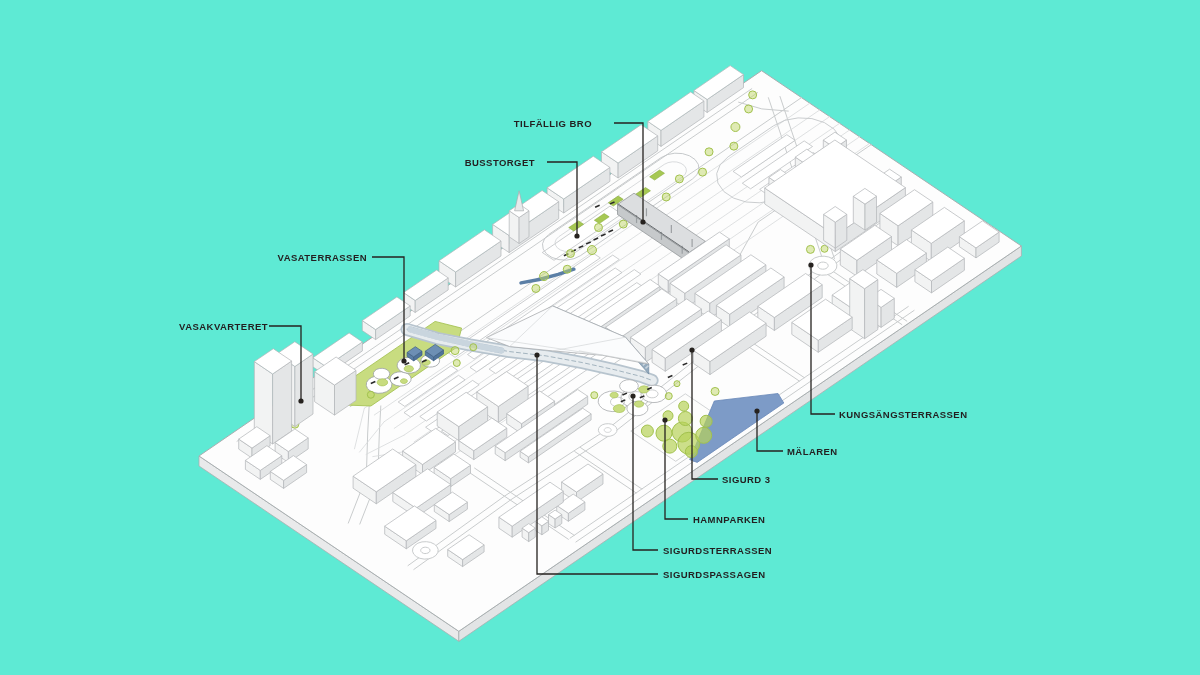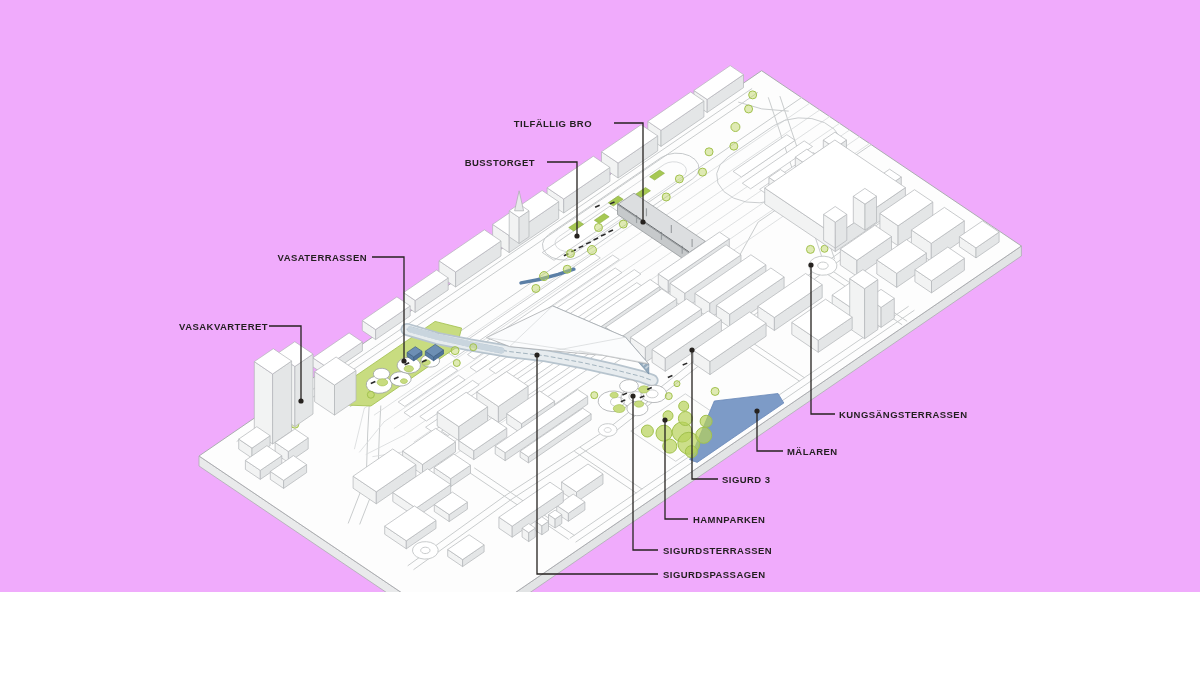--- a/index.html
+++ b/index.html
@@ -1,16 +1,16 @@
 <!DOCTYPE html>
 <html><head>
 <meta charset="utf-8">
 <style>
   html,body{margin:0;padding:0;background:#ffffff;}
-  .stage{position:relative;width:1200px;height:592px;background:#f0abfc;overflow:hidden;
+  .stage{position:relative;width:1200px;height:675px;background:#5eead4;overflow:hidden;
          font-family:"Liberation Sans",sans-serif;}
   svg text{font-family:"Liberation Sans",sans-serif;font-weight:bold;font-size:9.5px;letter-spacing:.45px;}
 </style>
 </head>
 <body>
 
 <div class="stage">
   <svg id="scene" viewBox="0 0 1200 675" width="1200" height="675">
       <polygon points="199.0,456.0 458.8,631.3 458.8,631.3 199.0,456.0" fill="none" stroke="none"></polygon>
       <polygon points="199.0,456.0 458.8,631.3 458.8,641.3 199.0,466.0" fill="#e9eaeb" stroke="#abaeb0" stroke-width="0.8"></polygon>

